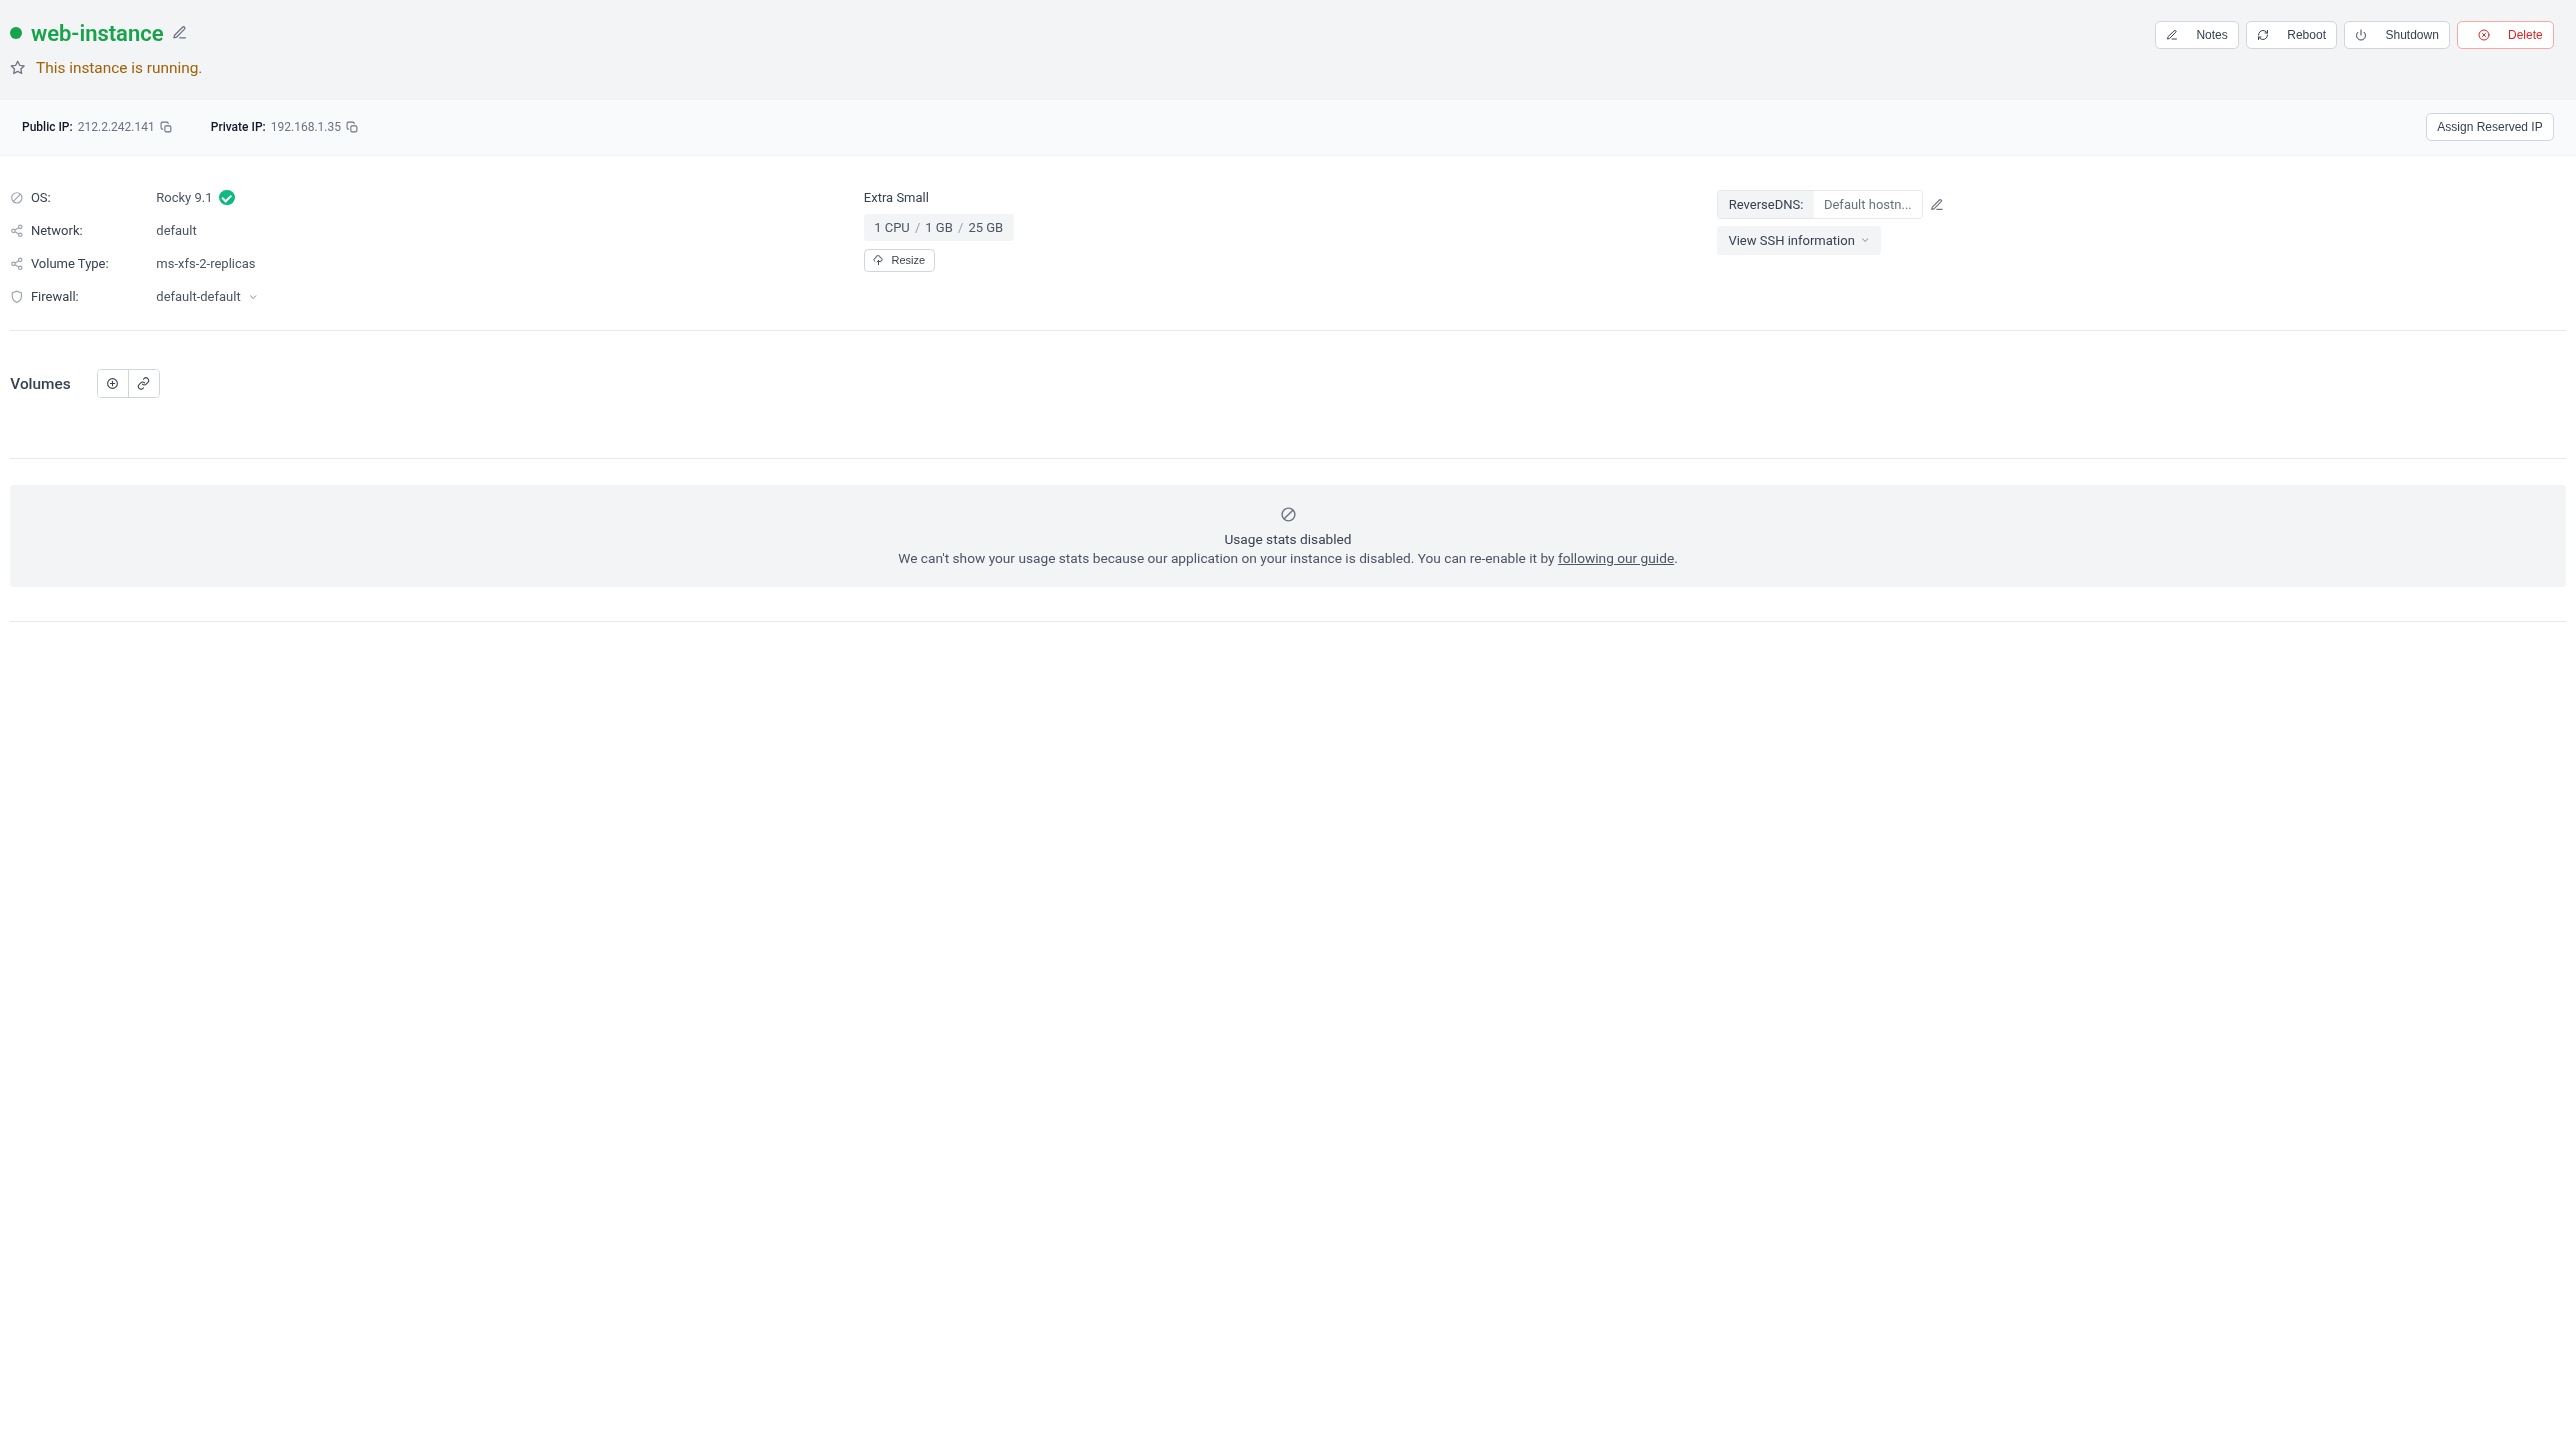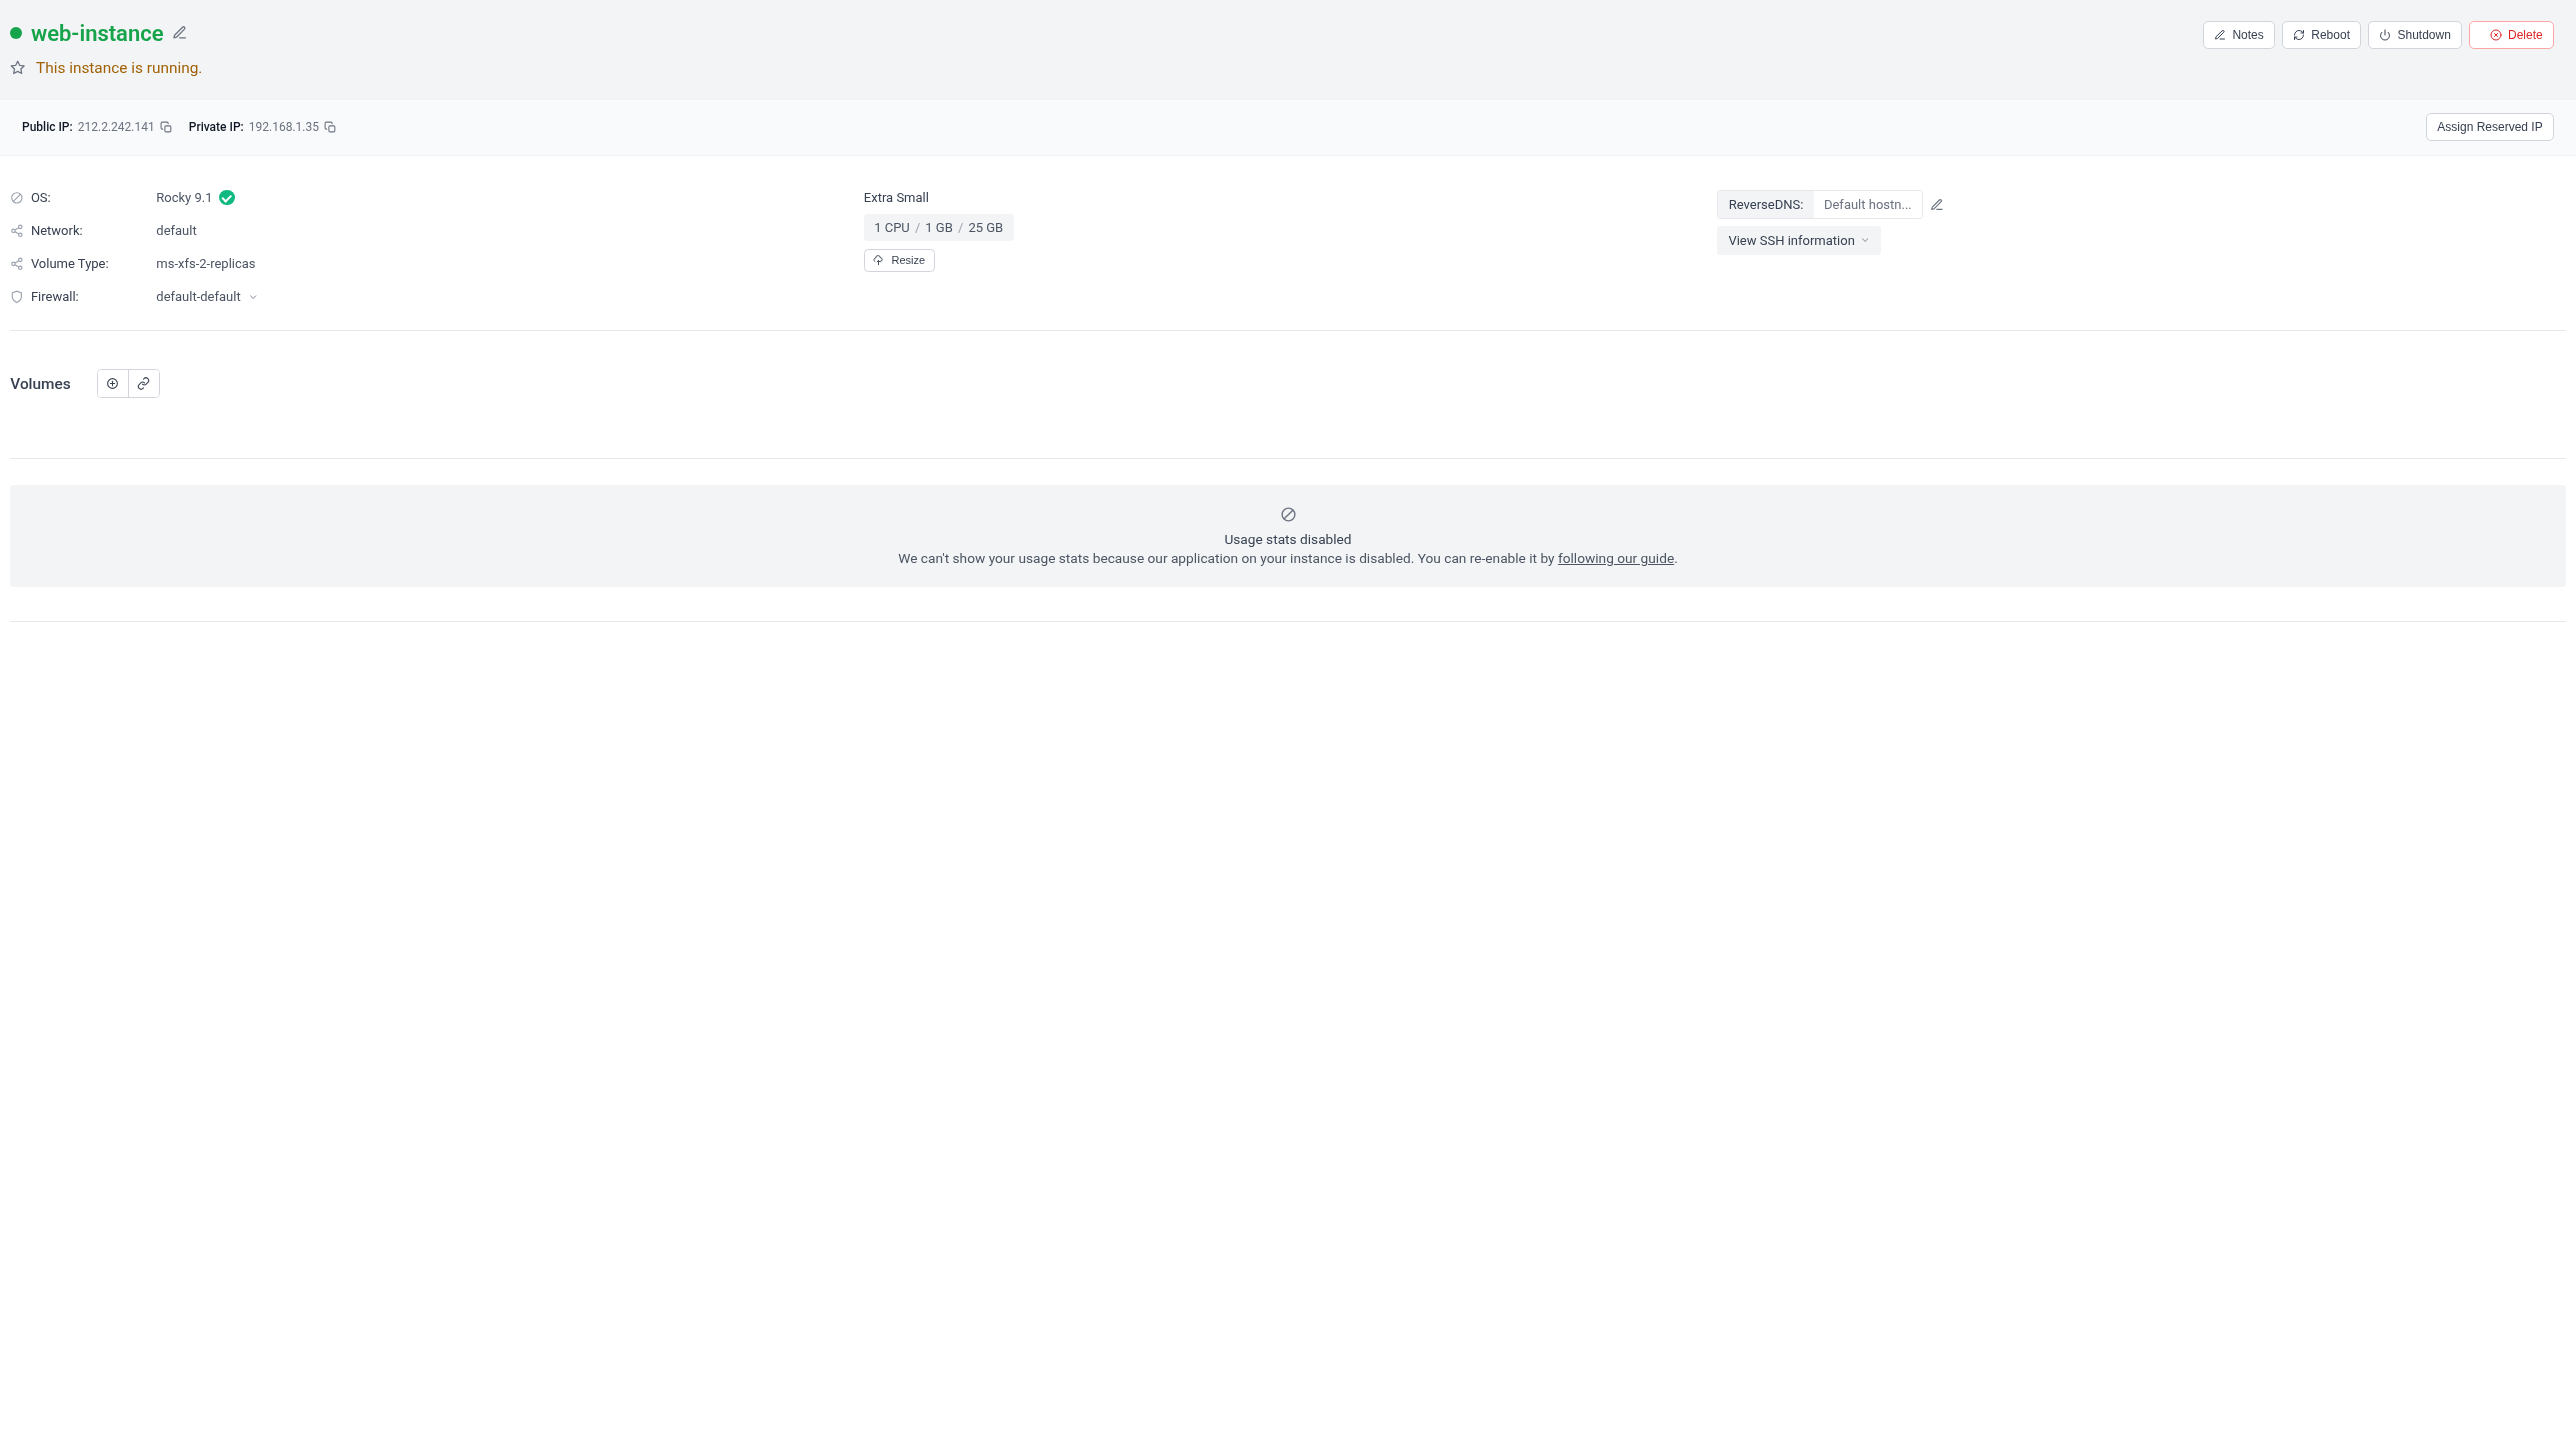--- a/index.html
+++ b/index.html
@@ -35,35 +35,35 @@
       background: #ffffff;
       border: 0.9px solid #d1d5db;
       border-radius: 5.1px;
       padding: 6px 10.3px;
       font-size: 12px;
       font-weight: 500;
       color: #374151;
       cursor: pointer;
       display: inline-flex;
       align-items: center;
-      gap: 6px;
+      gap: 18px;
     }
     .btn.danger { border-color: #fca5a5; color: #dc2626; padding-left: 20px; }
     .btn svg { width: 12px; height: 12px; }
 
     .ip-bar {
       background: #f9fafb;
       border-top: 0.9px solid #f1f2f4;
       border-bottom: 0.9px solid #f1f2f4;
       padding: 13.7px 22px;
       display: flex;
       justify-content: space-between;
       align-items: center;
     }
-    .ip-group { display: flex; gap: 16px; align-items: center; }
+    .ip-group { display: flex; gap: 38px; align-items: center; }
     .ip-item { display: flex; align-items: center; gap: 5.1px; font-size: 12px; }
     .ip-label { color: #111827; font-weight: 500; }
     .ip-value { color: #6b7280; }
     .copy-icon { width: 13px; height: 13px; cursor: pointer; color: #6b7280; }
 
     .detail-section {
       padding: 34px 22px 26px 10.3px;
       display: grid;
       grid-template-columns: 1fr 1fr 1fr;
       gap: 17px;

